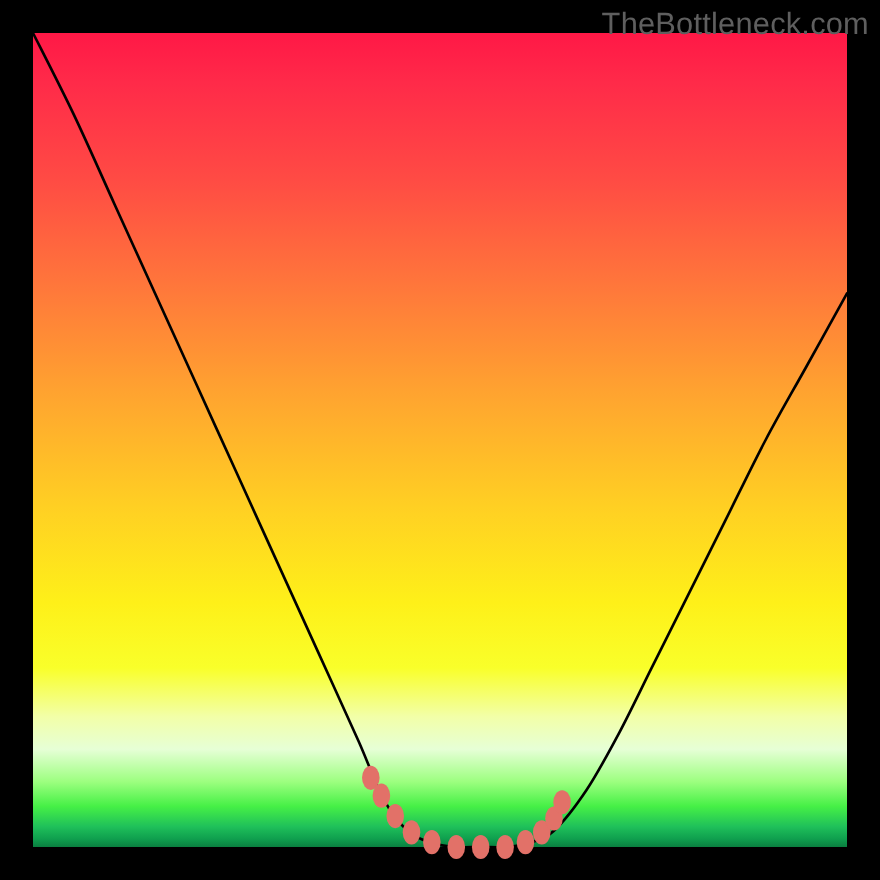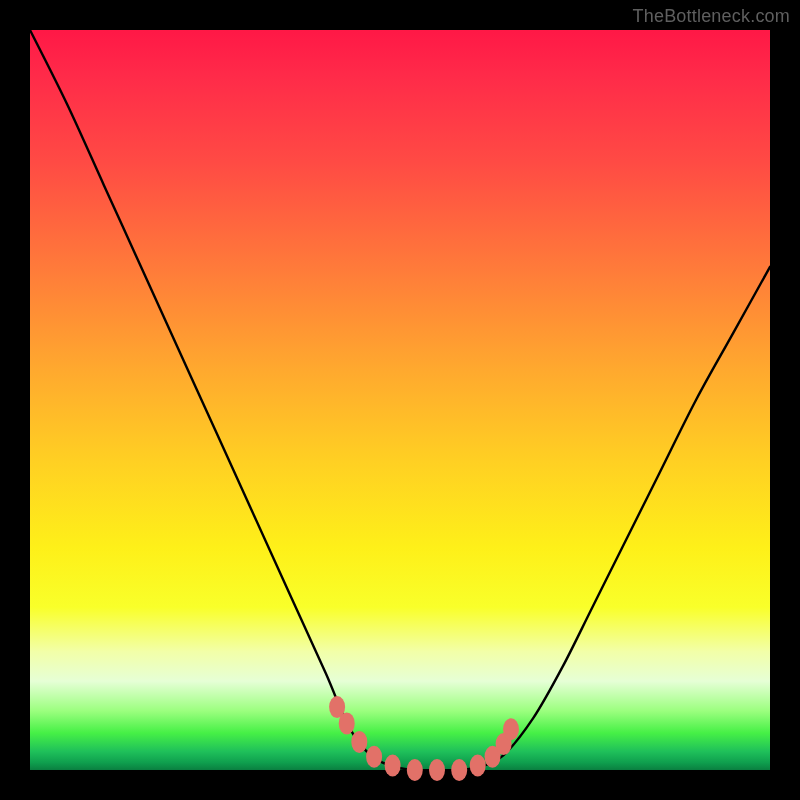--- a/index.html
+++ b/index.html
@@ -41,21 +41,21 @@
       #1fc05a 97.5%,
       #0f9f4e 99%,
       #0a7f40 100%
     );
   }
   .watermark {
     position: absolute;
     top: 6px;
     right: 10px;
     color: #5f5f5f;
-    font-size: 18px;
+    font-size: 28px;
     font-weight: 400;
     letter-spacing: 0.2px;
     user-select: none;
   }
   svg.curve {
     position: absolute;
     left: 0;
     top: 0;
     width: 740px;
     height: 740px;

